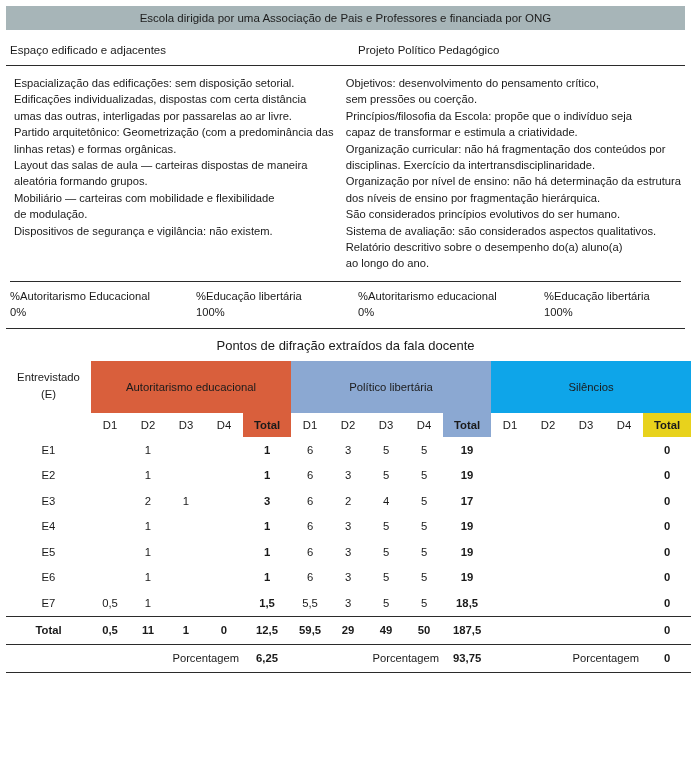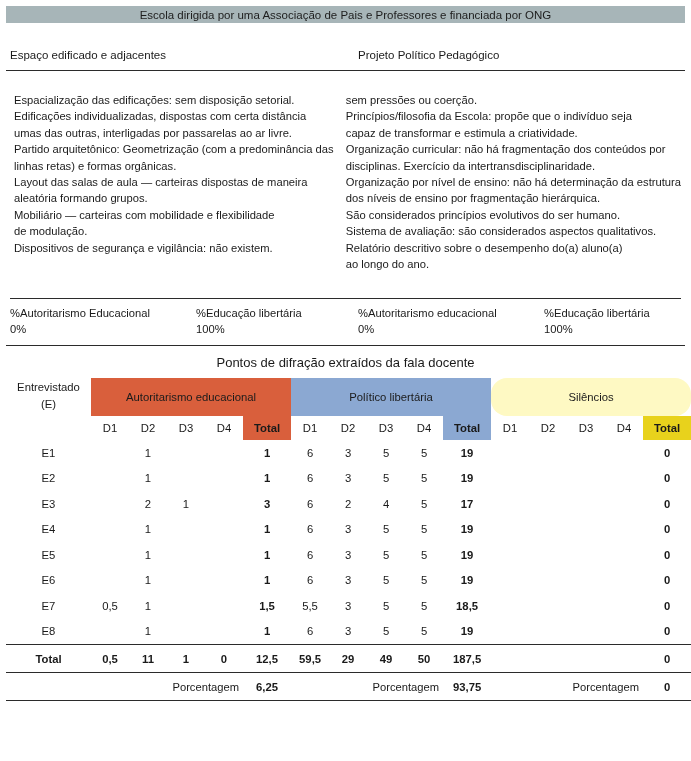--- a/index.html
+++ b/index.html
@@ -9,30 +9,30 @@
     font-family:"Liberation Sans","DejaVu Sans",sans-serif;
     color:#1a1a1a;
     overflow:hidden;
   }
   .page{position:relative;width:691px;height:761px;box-sizing:border-box;}
 
   
   .banner{
     margin:6px 6px 0 6px;
     background:#a7b5b8;
-    height:17px;
+    height:24px;
     display:flex;align-items:center;justify-content:center;
     font-size:11.5px;
     color:#1d1d1d;
   }
 
   
   .colheads{
     display:flex;
-    margin:12px 6px;
+    margin:0 6px;
     border-bottom:1.4px solid #2b2b2b;
     padding:14px 0 9px 0;
   }
   .colheads .c{font-size:11.5px;}
   .colheads .c1{width:348px;padding-left:4px;box-sizing:border-box;}
   .colheads .c2{flex:1;padding-left:4px;box-sizing:border-box;}
 
   .colbody{
     display:flex;
     margin:0 10px;
@@ -80,25 +80,25 @@
     font-weight:normal;
     vertical-align:middle;
   }
   .col-e{width:85px;}
   .col-d{width:38px;}
   .col-t{width:48px;}
 
   tr.grouprow td{height:38px;margin-top:25px;}
   .gcell{
     display:flex;align-items:center;justify-content:center;
-    height:38px;font-size:11.3px;color:#1b1b1b;
+    height:52px;font-size:11.3px;color:#1b1b1b;
   }
   .g-red{background:#d95f3c;}
   .g-blue{background:#8ba8d2;}
-  .g-yellow{background:#fef9c3;border-radius:16px;}
+  .g-yellow{background:#0ea5e9;}
 
   .entrev{
     font-size:11.3px;line-height:17px;text-align:center;
     padding-bottom:2px;
   }
 
   tr.subhead td{height:24px;font-weight:bold;}
   tr.subhead .sub{display:flex;align-items:center;justify-content:center;height:24px;}
   tr.subhead .d{font-weight:normal;}
   tr.subhead .tot-red{background:#d95f3c;font-weight:bold;}
@@ -134,20 +134,21 @@
       <p>umas das outras, interligadas por passarelas ao ar livre.</p>
       <p>Partido arquitetônico: Geometrização (com a predominância das</p>
       <p>linhas retas) e formas orgânicas.</p>
       <p>Layout das salas de aula — carteiras dispostas de maneira</p>
       <p>aleatória formando grupos.</p>
       <p>Mobiliário — carteiras com mobilidade e flexibilidade</p>
       <p>de modulação.</p>
       <p>Dispositivos de segurança e vigilância: não existem.</p>
     </div>
     <div class="c c2">
+      <p>Objetivos: desenvolvimento do pensamento crítico,</p>
       <p>sem pressões ou coerção.</p>
       <p>Princípios/filosofia da Escola: propõe que o indivíduo seja</p>
       <p>capaz de transformar e estimula a criatividade.</p>
       <p>Organização curricular: não há fragmentação dos conteúdos por</p>
       <p>disciplinas. Exercício da intertransdisciplinaridade.</p>
       <p>Organização por nível de ensino: não há determinação da estrutura</p>
       <p>dos níveis de ensino por fragmentação hierárquica.</p>
       <p>São considerados princípios evolutivos do ser humano.</p>
       <p>Sistema de avaliação: são considerados aspectos qualitativos.</p>
       <p>Relatório descritivo sobre o desempenho do(a) aluno(a)</p>
@@ -389,38 +390,20 @@
           <td>5</td>
           <td>5</td>
           <td class="bold">18,5</td>
           <td></td>
           <td></td>
           <td></td>
           <td></td>
           <td class="bold">0</td>
         </tr>
 
-      <tr class="datarow">
-          <td>E8</td>
-          <td></td>
-          <td>1</td>
-          <td></td>
-          <td></td>
-          <td class="bold">1</td>
-          <td>6</td>
-          <td>3</td>
-          <td>5</td>
-          <td>5</td>
-          <td class="bold">19</td>
-          <td></td>
-          <td></td>
-          <td></td>
-          <td></td>
-          <td class="bold">0</td>
-        </tr>
 
 
 
       <tr class="totalrow">
         <td>Total</td>
         <td>0,5</td>
         <td>11</td>
         <td>1</td>
         <td>0</td>
         <td>12,5</td>

